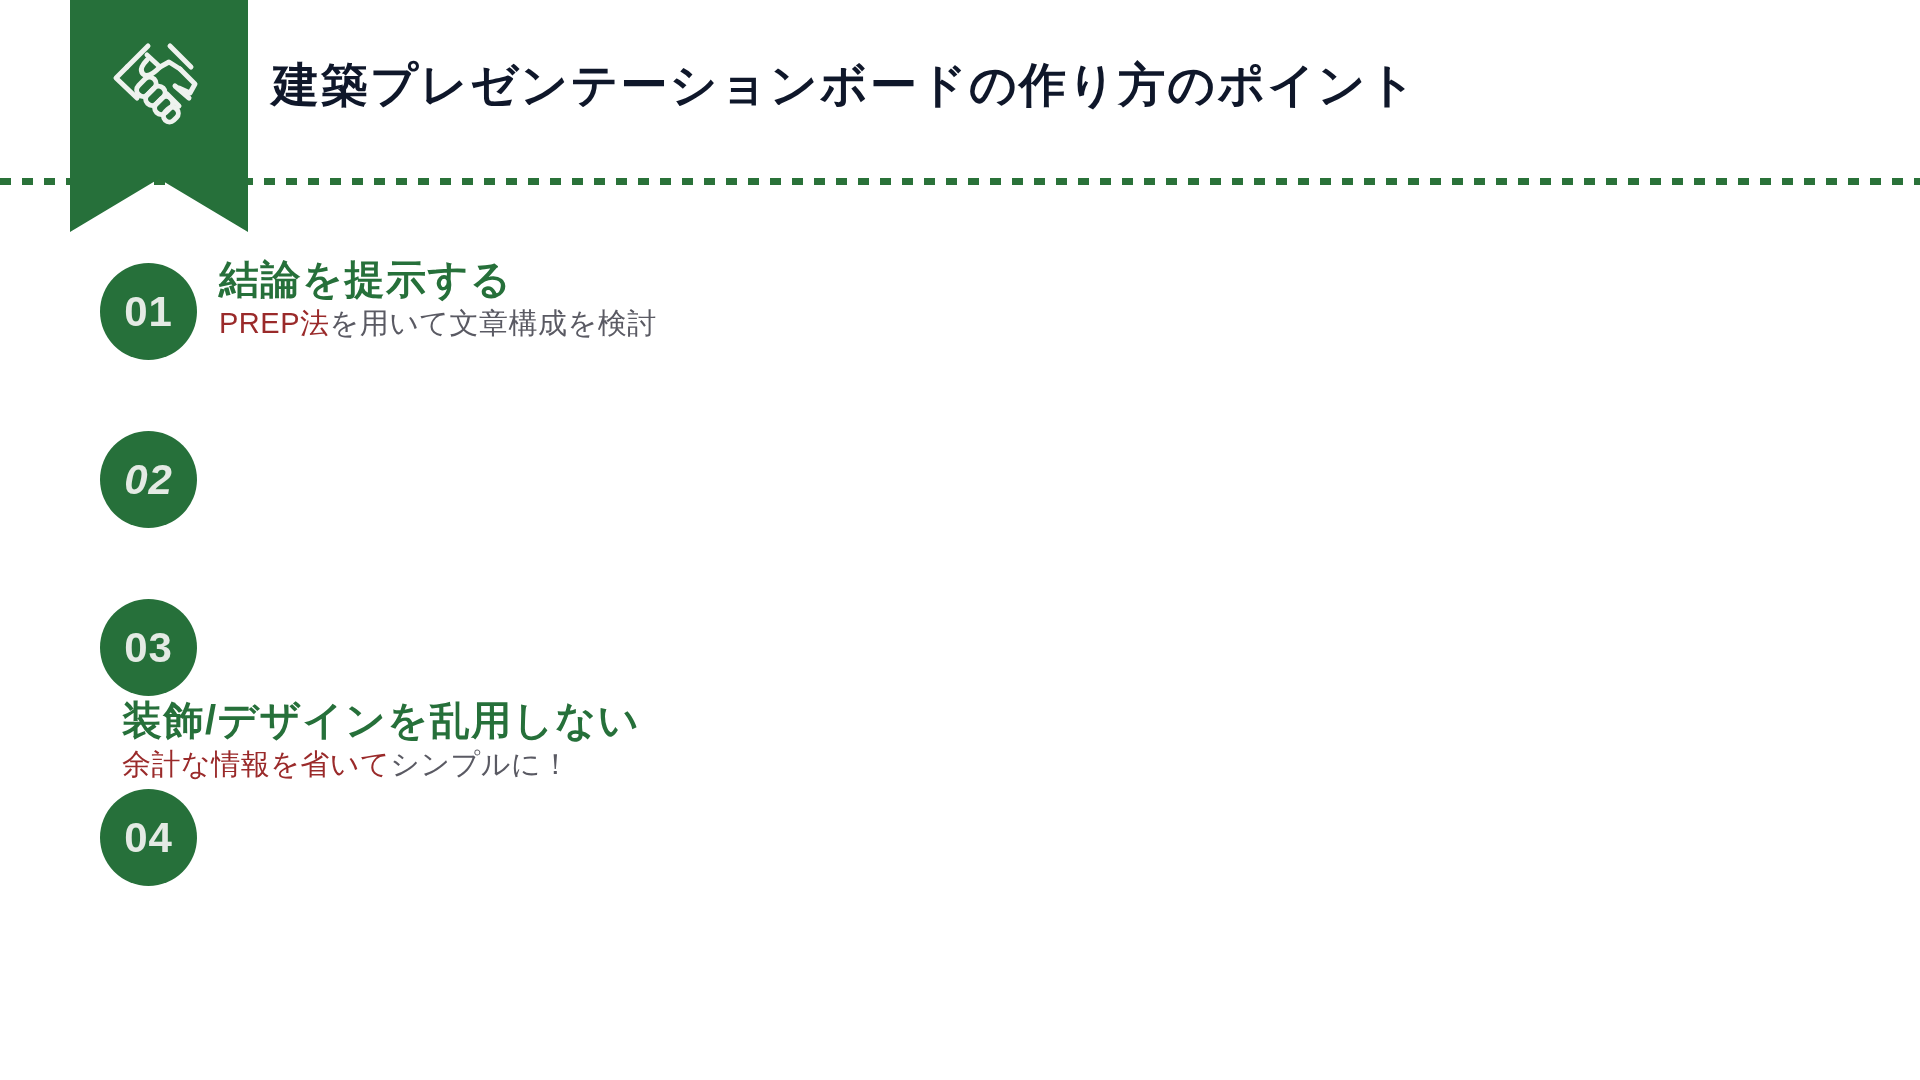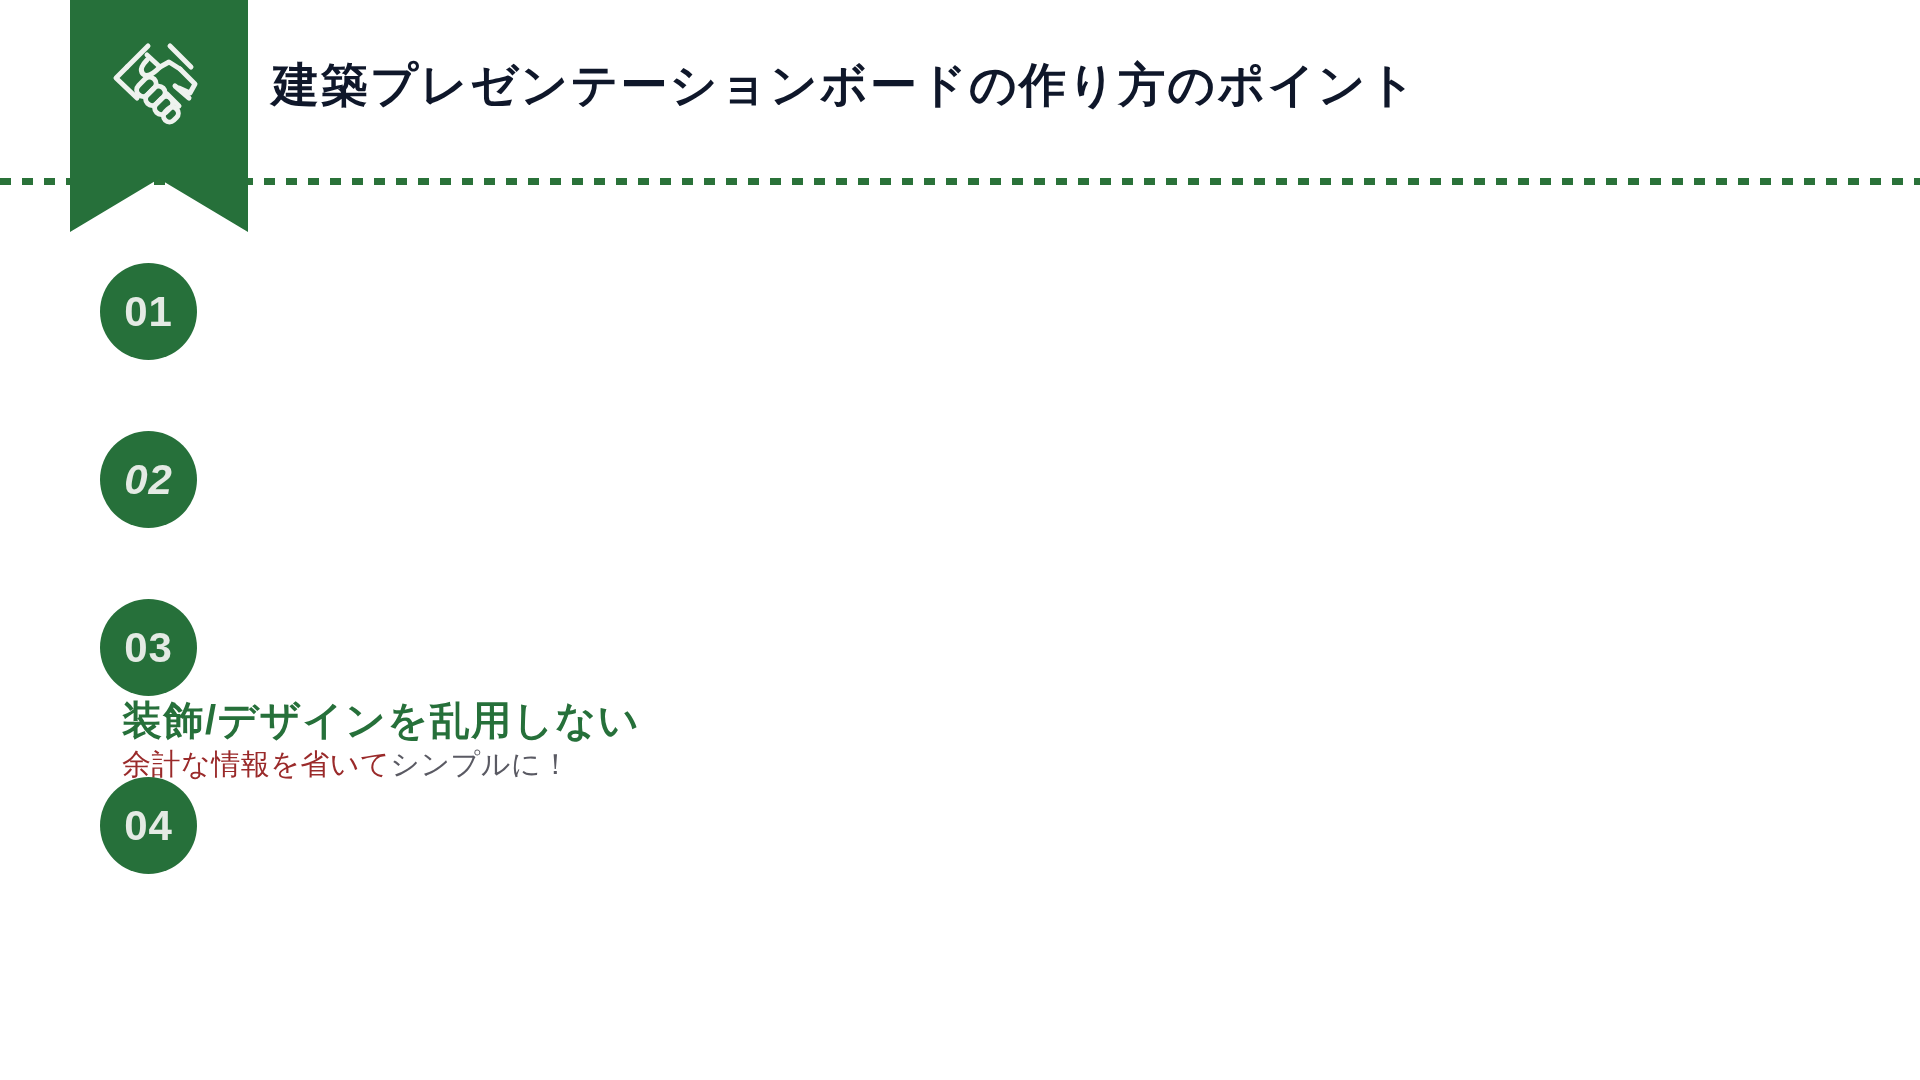--- a/index.html
+++ b/index.html
@@ -113,21 +113,21 @@
     margin-top: 2px;
     letter-spacing: 0.5px;
     white-space: pre-line;
   }
   .hl { color: #9a2a2a; }
 
   
   #item-01 { top: 0px;   left: 100px; }
   #item-02 { top: 168px; left: 100px; }
   #item-03 { top: 336px; left: 100px; flex-direction: column; }
-  #item-04 { top: 508px; left: 100px; gap: 31px; }
+  #item-04 { top: 520px; left: 100px; gap: 31px; }
 
   
   #item-01 .badge { margin-top: 8px; }
   #item-02 .badge { margin-top: 8px; font-style: italic; }
   #item-03 .badge { margin-top: 8px; }
   #item-04 .badge { margin-top: 14px; }
 </style>
 </head>
 <body>
 
@@ -156,20 +156,24 @@
 
   <div class="header-title">建築プレゼンテーションボードの作り方のポイント</div>
 </div>
 
 <div class="columns">
 
   <div class="col col-left">
 
     <div class="item" id="item-01">
       <div class="badge">01</div>
+      <div class="item-text">
+        <div class="item-title">結論を提示する</div>
+        <div class="item-desc"><span class="hl">PREP法</span><span>を用いて文章構成を検討</span></div>
+      </div>
     </div>
 
     <div class="item" id="item-02">
       <div class="badge">02</div>
     </div>
 
     <div class="item" id="item-03">
       <div class="badge">03</div>
       <div class="item-text">
         <div class="item-title">装飾/デザインを乱用しない</div>

